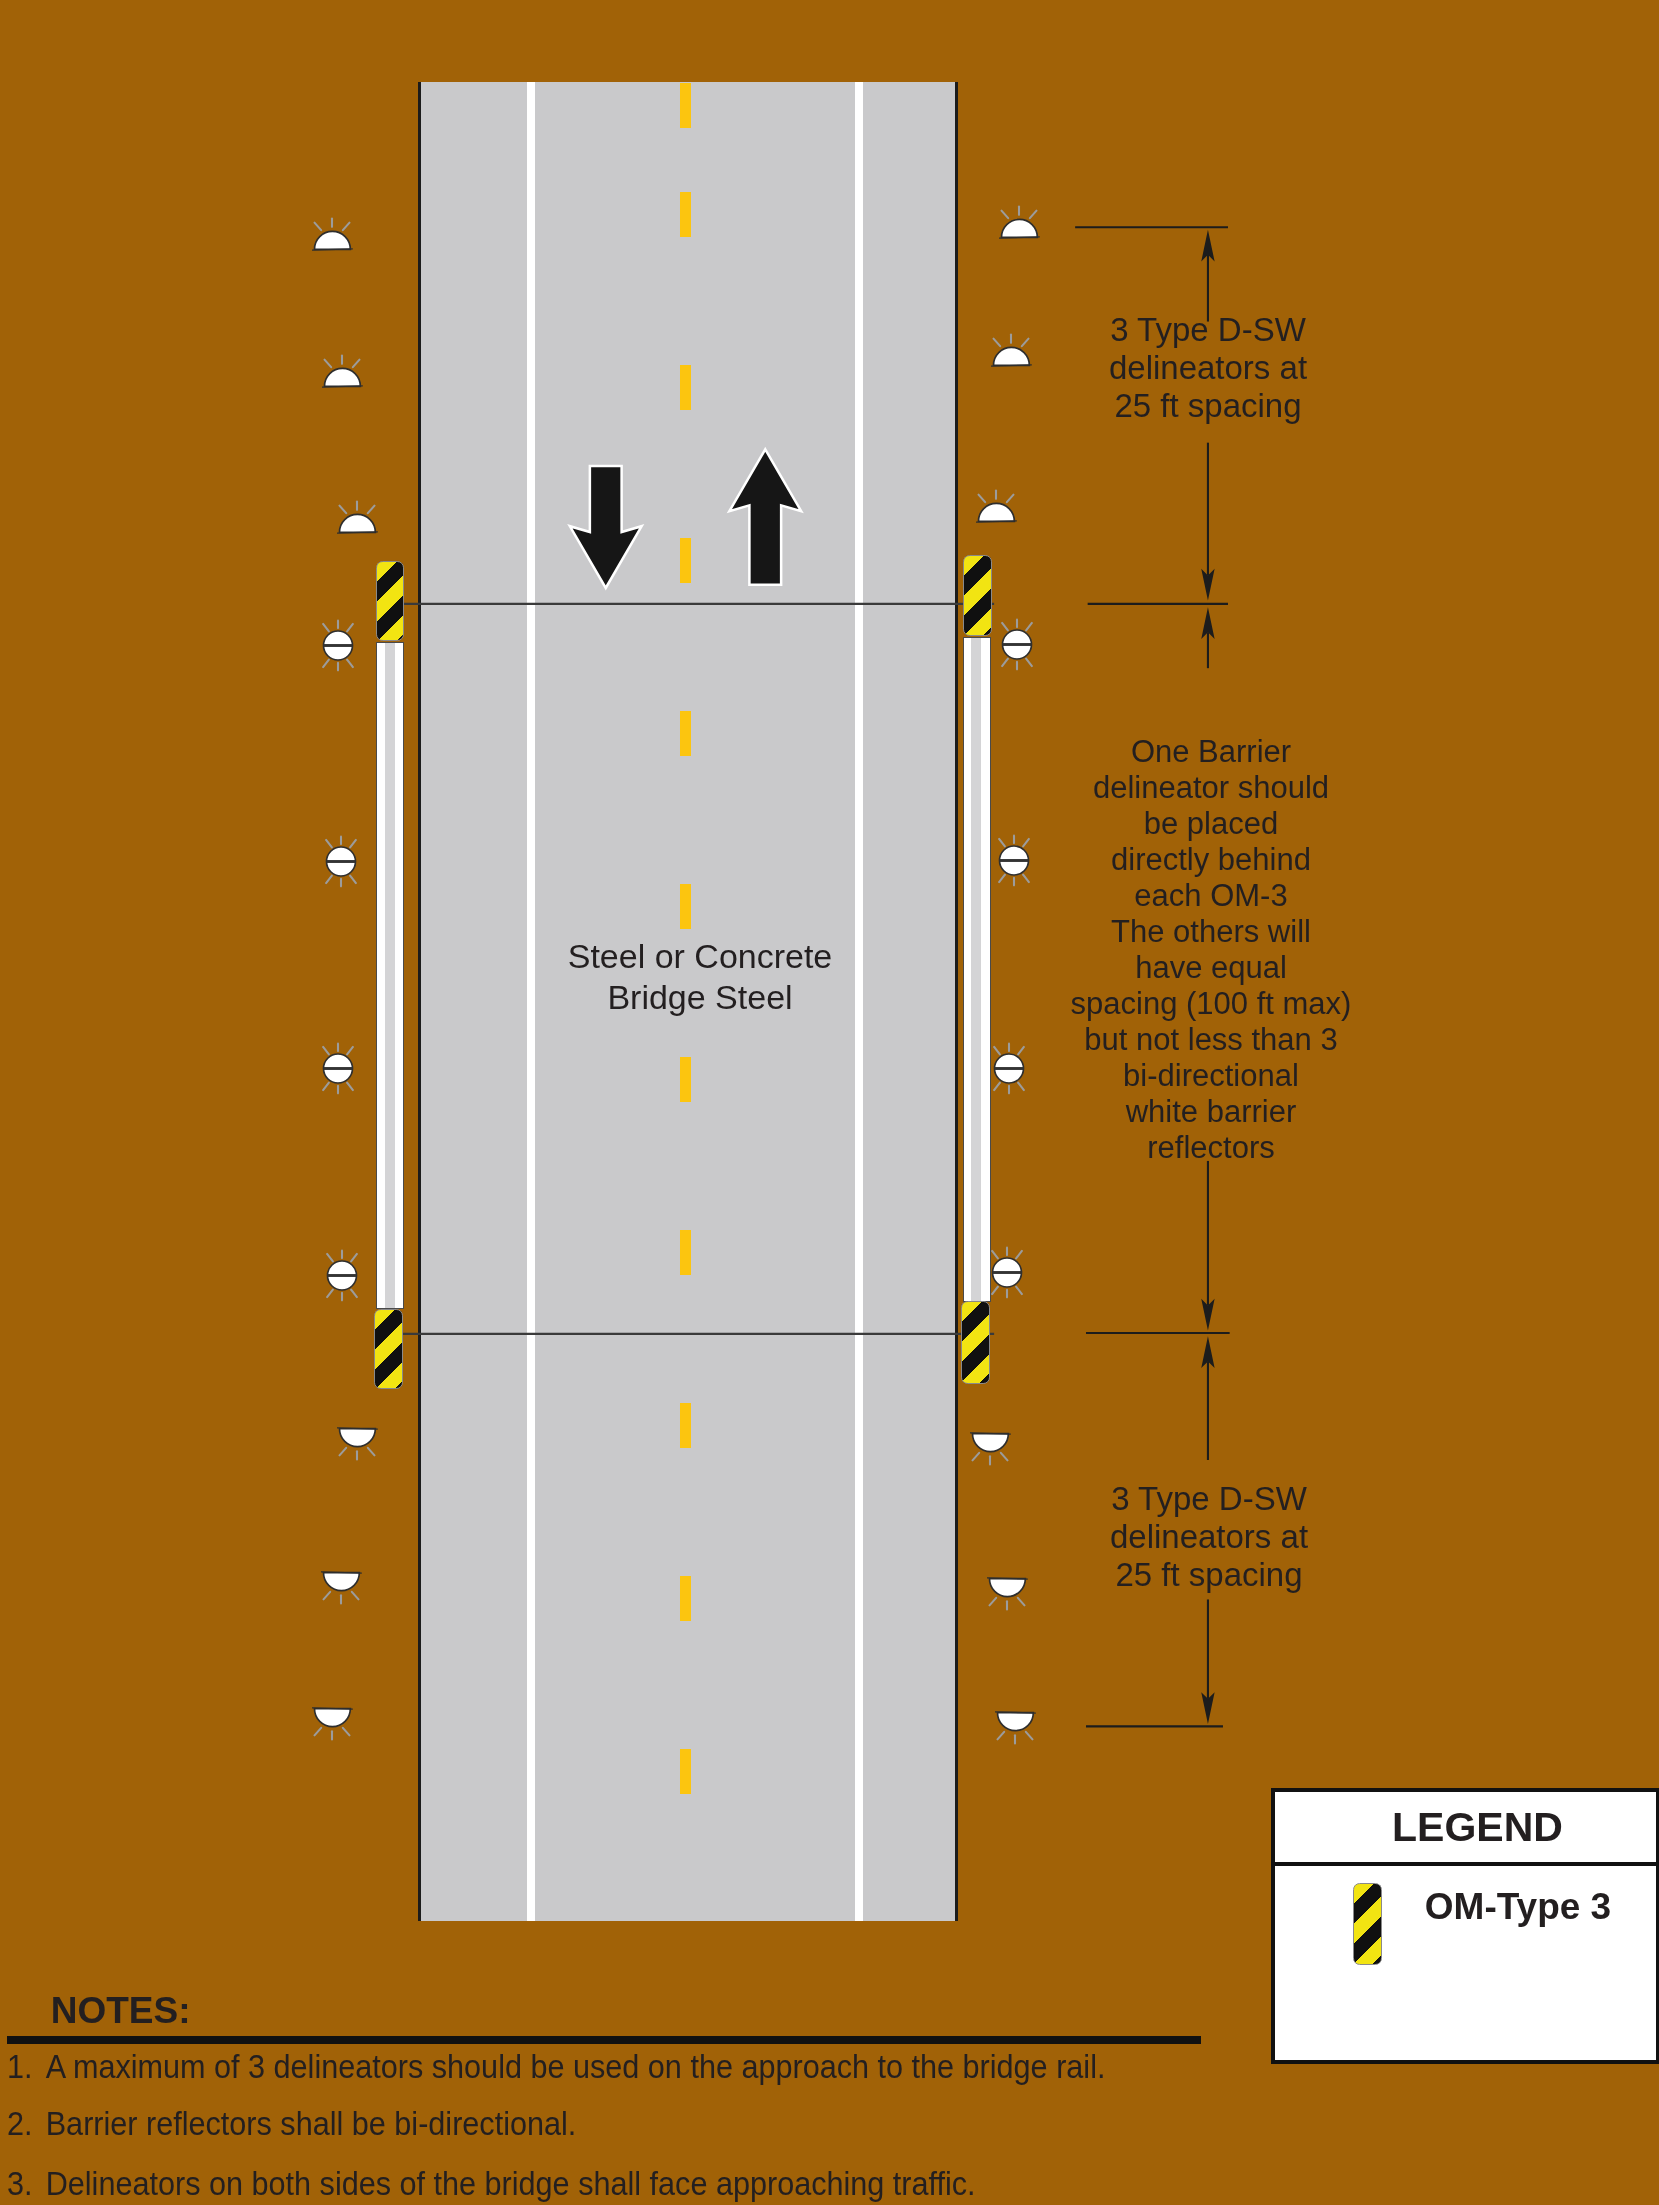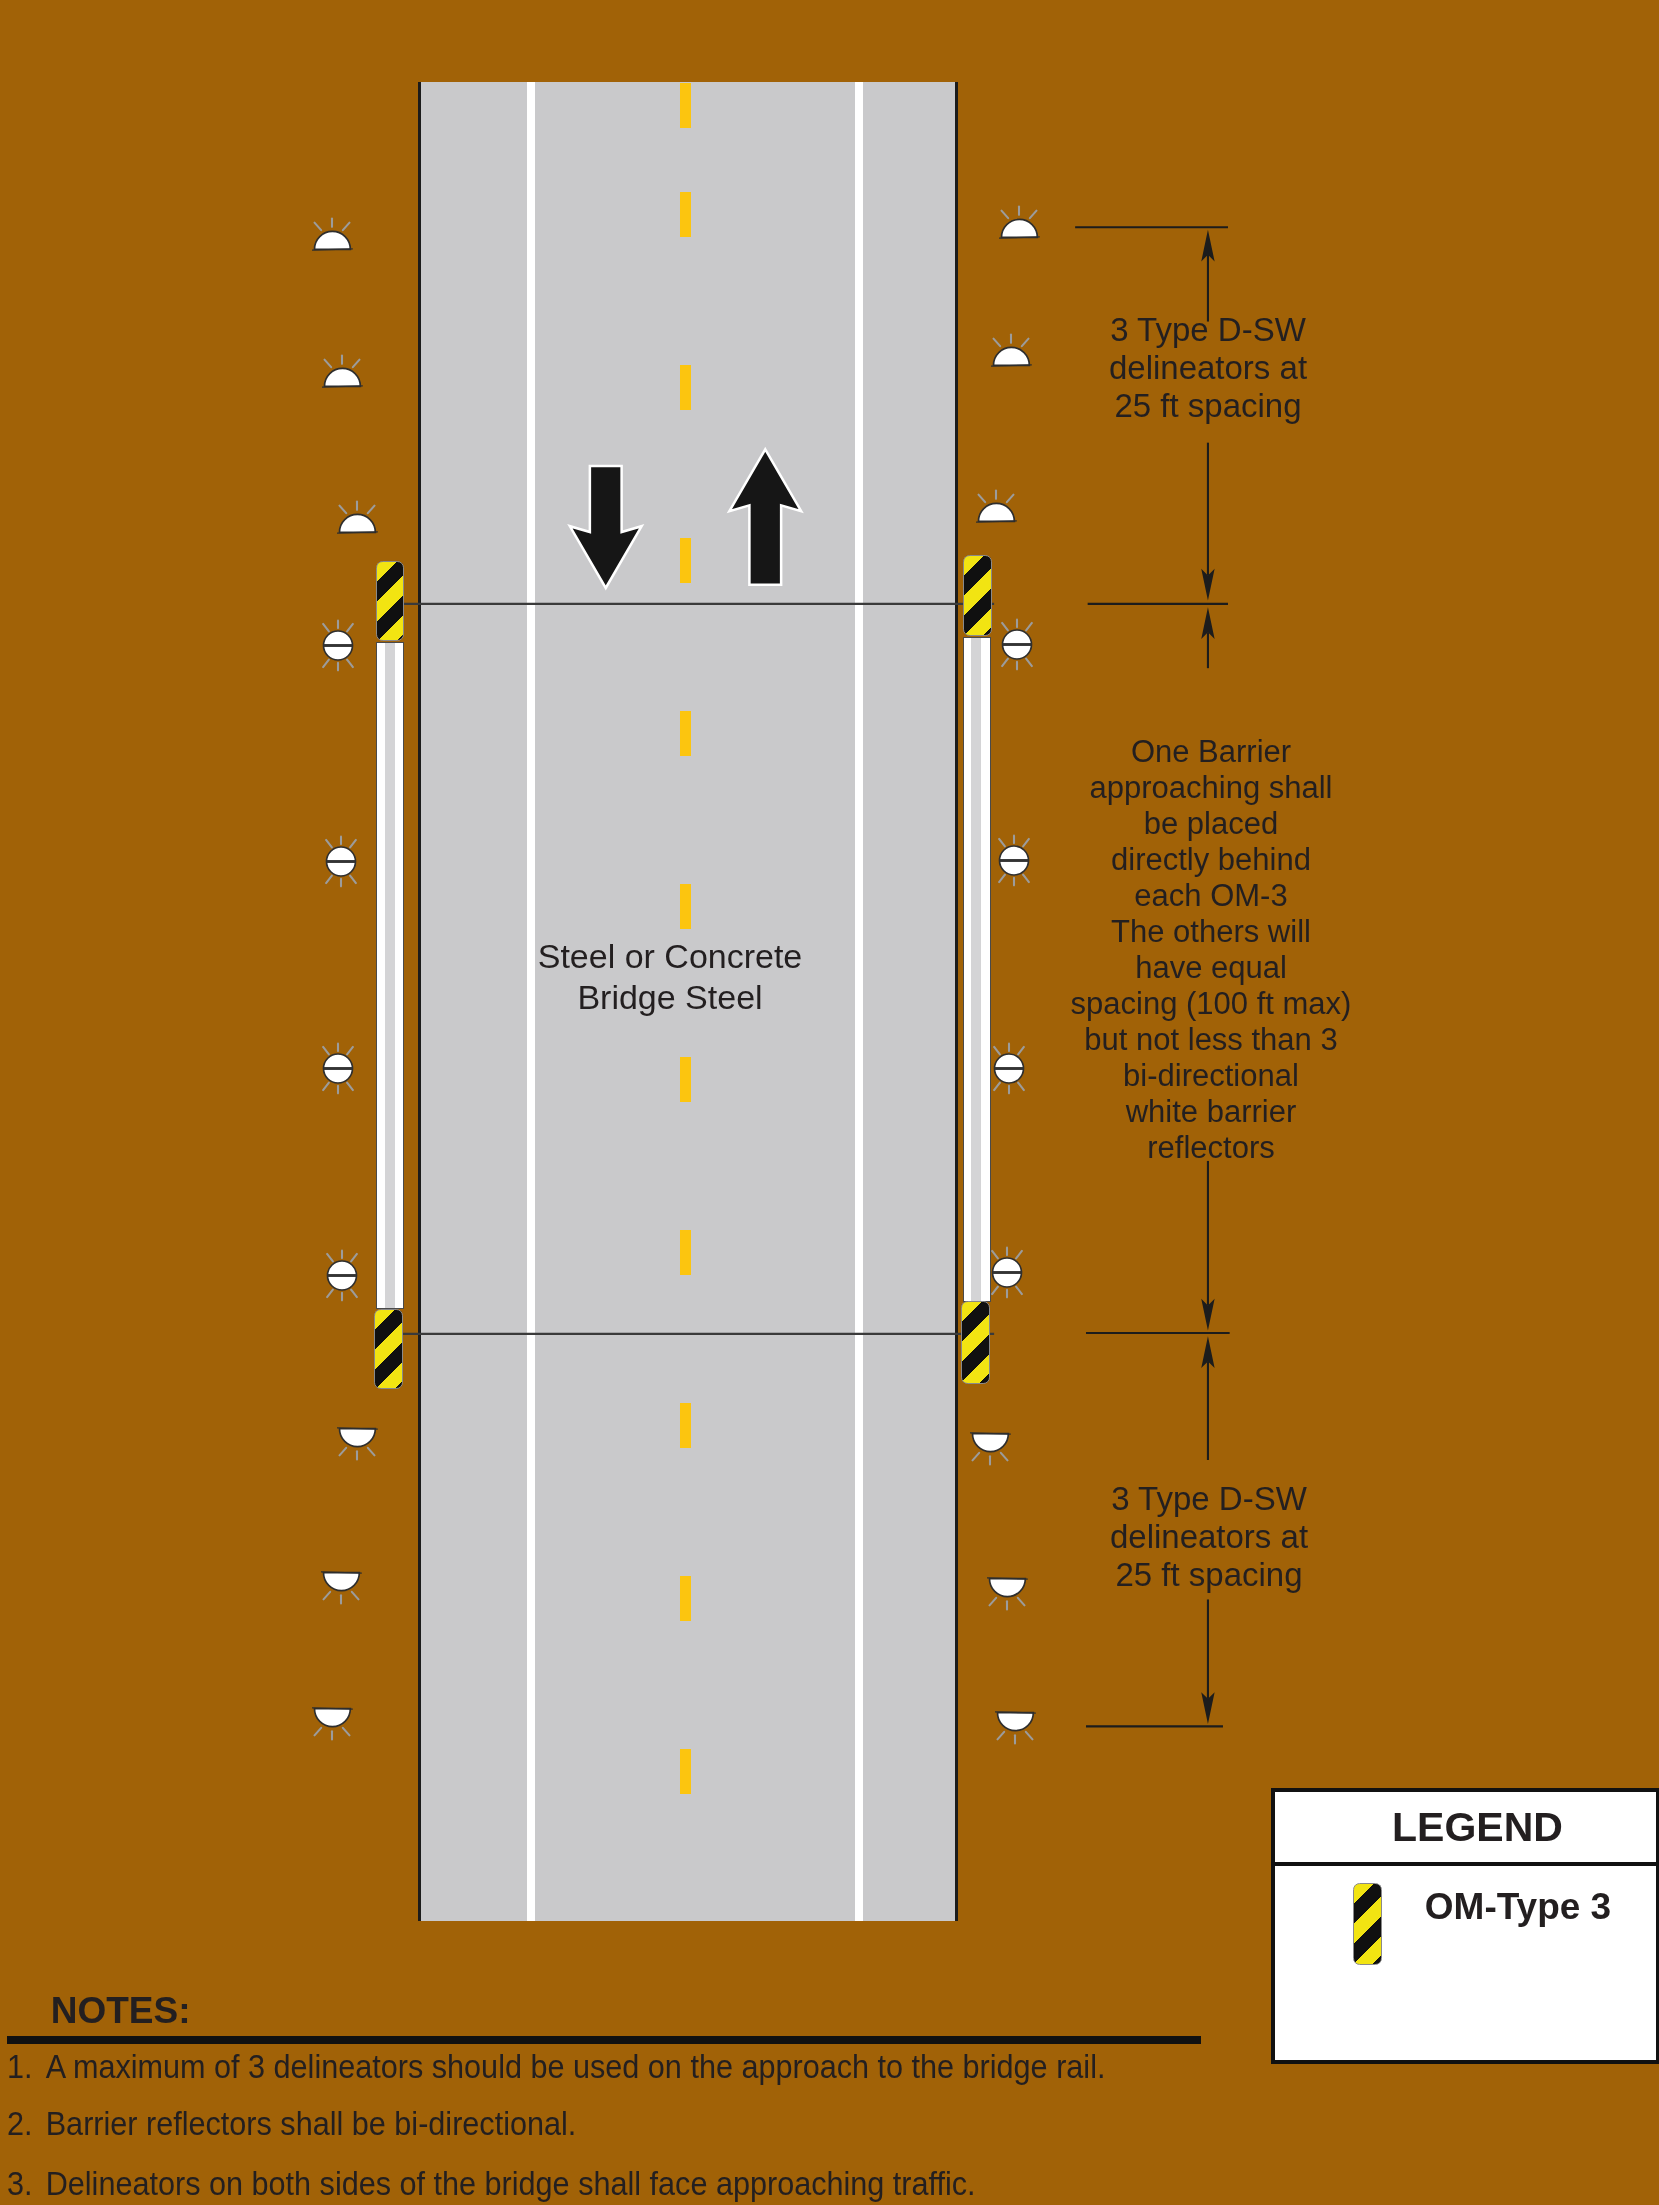--- a/index.html
+++ b/index.html
@@ -28,21 +28,21 @@
 
   
   .om3{position:absolute;box-sizing:border-box;border:1.7px solid #8a8a8a;border-radius:6.7px;
        background:repeating-linear-gradient(135deg,#f2e412 0 14px,#101010 14px 28px);z-index:5;}
 
   .sym{position:absolute;z-index:5;}
 
   
   .dim-text{position:absolute;text-align:center;font-size:33px;line-height:38px;color:#231f20;z-index:6;}
   #barrier-text{font-size:31px;line-height:36px;margin-top:46px;}
-  #bridge-rail-label{position:absolute;left:503px;top:936px;width:334px;text-align:center;
+  #bridge-rail-label{position:absolute;left:533px;top:936px;width:334px;text-align:center;
        font-size:34px;line-height:41px;z-index:6;}
 
   
   #legend{position:absolute;left:1271px;top:1788px;width:389px;height:276px;box-sizing:border-box;
        border:4.2px solid #111111;background:#ffffff;z-index:7;}
   #legend-header{box-sizing:border-box;height:74px;border-bottom:4.2px solid #111111;
        display:flex;align-items:center;justify-content:center;font-size:41px;font-weight:700;padding-left:24px;}
   #legend-row-1{box-sizing:border-box;height:84px;border-bottom:3.3px solid #111111;
        display:flex;align-items:center;}
   #legend-row-2{box-sizing:border-box;display:flex;align-items:flex-start;justify-content:center;}
@@ -196,21 +196,21 @@
     </svg>
 
   <div class="dim-text" style="left:1041px;top:311px;width:334px;">
     <div>3 Type D-SW</div>
     <div>delineators at</div>
     <div>25 ft spacing</div>
   </div>
 
   <div id="barrier-text" class="dim-text" style="left:1019px;top:688px;width:384px;">
     <div>One Barrier</div>
-    <div>approaching shall</div>
+    <div>delineator should</div>
     <div>be placed</div>
     <div>directly behind</div>
     <div>each OM-3</div>
     <div>The others will</div>
     <div>have equal</div>
     <div>spacing (100 ft max)</div>
     <div>but not less than 3</div>
     <div>bi-directional</div>
     <div>white barrier</div>
     <div>reflectors</div>

